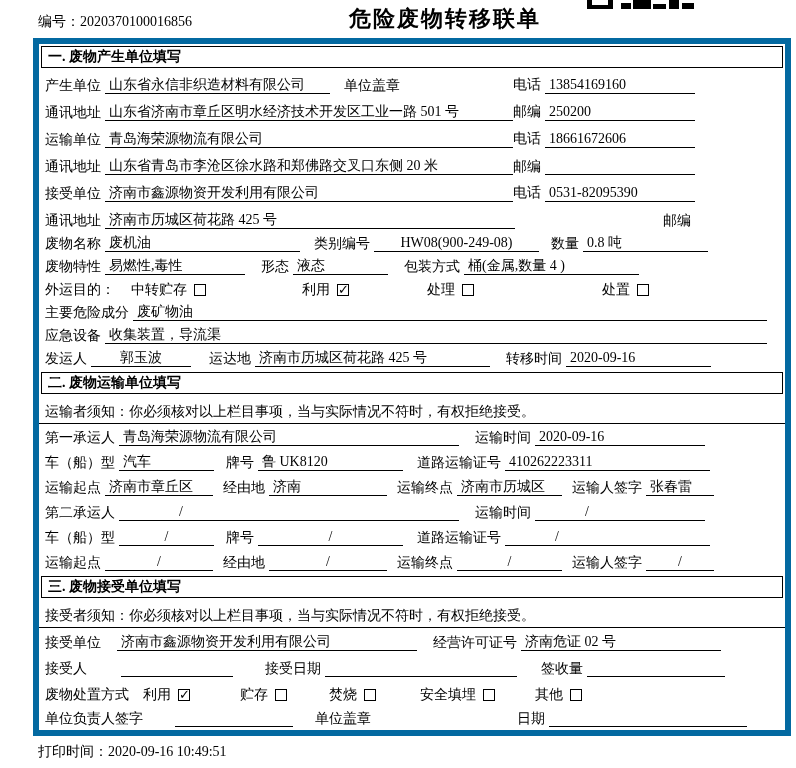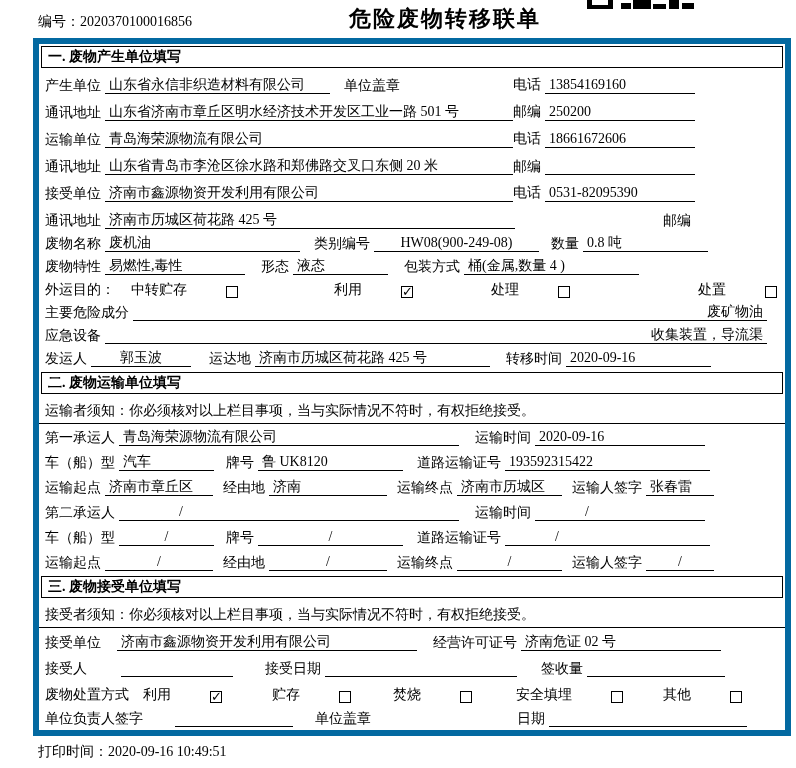--- a/index.html
+++ b/index.html
@@ -9,29 +9,29 @@
   .serial { position:absolute; left:38px; top:13px; font-size:14px; white-space:nowrap; }
   .doc-title { position:absolute; left:94px; right:0; top:4px; text-align:center;
                font-size:22px; font-weight:bold; letter-spacing:2px; }
   .qr-frag { position:absolute; left:583px; top:0; }
   .form { margin-left:33px; width:758px; border:6px solid #0369a1; background:#fff; }
   .sec-h { border:1px solid #000; margin:2px; padding:1px 6px 2px 6px;
            font-weight:bold; font-size:14px; height:22px; }
   .row { display:flex; align-items:flex-end; padding:0 18px 3px 6px; line-height:17px; }
   .rA { height:27px; } .rB { height:23px; } .rC { height:25px; }
   .rD { height:26px; } .rE { height:26px; } .rF { height:24px; }
-  .rN { height:28px; border-bottom:1px solid #000; align-items:flex-start; padding-top:6px; }
+  .rN { height:28px; border-bottom:1px solid #000; align-items:center; padding-top:6px; }
   .lbl { white-space:nowrap; margin-right:4px; }
   .val { border-bottom:1px solid #000; padding:0 4px; white-space:nowrap;
          min-height:17px; display:inline-block; overflow:hidden; }
   .ctr { text-align:center; }
-  .grow { flex:1;text-align:right; }
+  .grow { flex:1; }
   .rgt { margin-left:auto; display:flex; align-items:flex-start; }
   .mr72 { margin-right:72px; }
-  .opt { white-space:nowrap; display:inline-flex; align-items:flex-end;gap:32px; }
+  .opt { white-space:nowrap; display:inline-flex; align-items:center; }
   .cb { display:inline-block; width:12px; height:12px; border:1px solid #000;
         position:relative; margin-left:7px; }
   .cb.checked::after { content:"✓"; position:absolute; left:0; top:-4px;
         font-size:13px; font-weight:bold; font-family:"DejaVu Sans",sans-serif; }
   .print-time { margin:7px 0 0 38px; font-size:14px; }
 </style>
 </head>
 <body>
 
 <div class="topbar">
@@ -176,21 +176,21 @@
     <span class="lbl" style="margin-left:16px">运输时间</span>
     <span class="val" style="width:170px">2020-09-16</span>
   </div>
 
   <div class="row rC">
     <span class="lbl">车（船）型</span>
     <span class="val" style="width:95px">汽车</span>
     <span class="lbl" style="margin-left:12px">牌号</span>
     <span class="val" style="width:145px">鲁 UK8120</span>
     <span class="lbl" style="margin-left:14px">道路运输证号</span>
-    <span class="val" style="width:205px">193592315422</span>
+    <span class="val" style="width:205px">410262223311</span>
   </div>
 
   <div class="row rC">
     <span class="lbl">运输起点</span>
     <span class="val" style="width:108px">济南市章丘区</span>
     <span class="lbl" style="margin-left:10px">经由地</span>
     <span class="val" style="width:118px">济南</span>
     <span class="lbl" style="margin-left:10px">运输终点</span>
     <span class="val" style="width:105px">济南市历城区</span>
     <span class="lbl" style="margin-left:10px">运输人签字</span>

